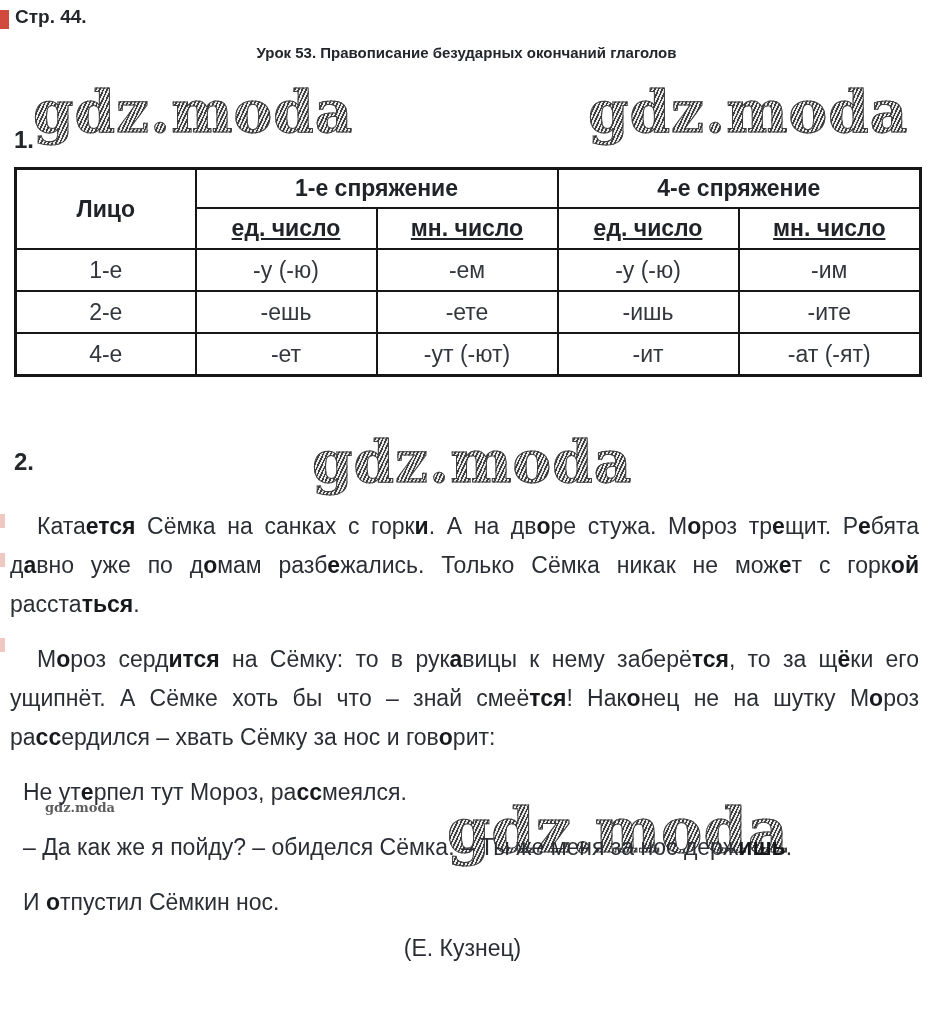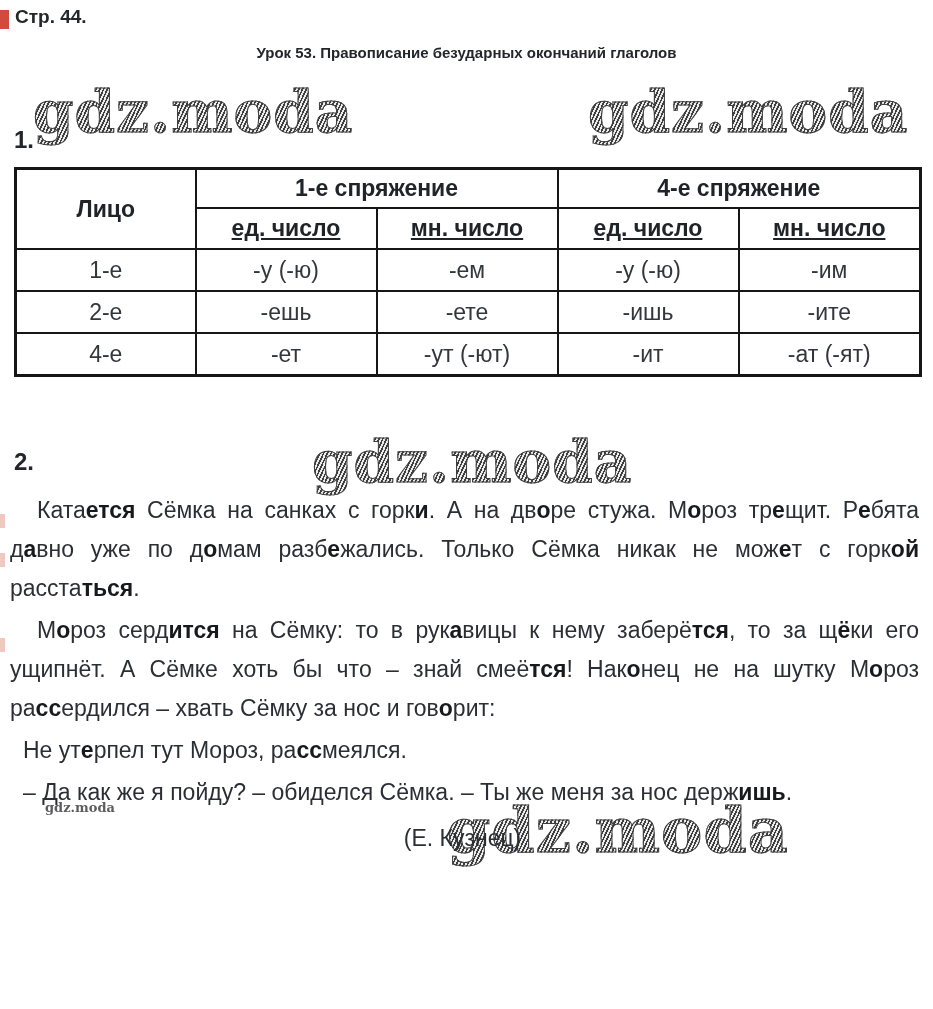--- a/index.html
+++ b/index.html
@@ -53,21 +53,21 @@
   }
   table.conj{border:3px solid #161616;}
   table.conj th{font-weight:bold;color:#202328;}
   tr.group-row th{height:37px;}
   tr.sub-row th{height:39px;text-decoration:underline;}
   tr.body-row td{height:40px;font-weight:normal;text-align:center;}
   .story{
     position:absolute;left:10px;top:491px;width:909px;
     font-size:23px;line-height:39px;color:#2b2e34;
   }
-  .story p{margin:0 0 3px 0;}
+  .story p{margin:16px 0 3px 0;}
   .story p.just{text-align:justify;text-indent:27px;}
   .story p.line{padding-left:13px;}
   .story .b{font-weight:bold;color:#17191d;}
   .signature{
     margin-top:7px;text-align:center;padding-right:4px;font-size:23px;color:#2b2e34;
   }
   .artifact{position:absolute;background:#d24a3e;}
   .art-1{left:0;top:10px;width:9px;height:19px;}
   .art-2{left:0;top:514px;width:5px;height:14px;background:#f0c8c2;}
   .art-3{left:0;top:553px;width:5px;height:14px;background:#f0c8c2;}
@@ -136,14 +136,15 @@
   </tbody>
 </table>
 
 <div class="ex-num ex-2">2.</div>
 
 <div class="story">
   <p class="just"><span>Ката</span><span class="b">ется</span><span> Сёмка на санках с горк</span><span class="b">и</span><span>. А на дв</span><span class="b">о</span><span>ре стужа. М</span><span class="b">о</span><span>роз тр</span><span class="b">е</span><span>щит. Р</span><span class="b">е</span><span>бята д</span><span class="b">а</span><span>вно уже по д</span><span class="b">о</span><span>мам разб</span><span class="b">е</span><span>жались. Только Сёмка никак не мож</span><span class="b">е</span><span>т с горк</span><span class="b">ой</span><span> расста</span><span class="b">ться</span><span>.</span></p>
   <p class="just"><span>М</span><span class="b">о</span><span>роз серд</span><span class="b">ится</span><span> на Сёмку: то в рук</span><span class="b">а</span><span>вицы к нему заберё</span><span class="b">тся</span><span>, то за щ</span><span class="b">ё</span><span>ки его ущипнёт. А Сёмке хоть бы что – знай смеё</span><span class="b">тся</span><span>! Нак</span><span class="b">о</span><span>нец не на шутку М</span><span class="b">о</span><span>роз ра</span><span class="b">сс</span><span>ердился – хвать Сёмку за нос и гов</span><span class="b">о</span><span>рит:</span></p>
   <p class="line"><span>Не ут</span><span class="b">е</span><span>рпел тут Мороз, ра</span><span class="b">сс</span><span>меялся.</span></p>
   <p class="line"><span>– Да как же я пойду? – обиделся Сёмка. – Ты же меня за нос держ</span><span class="b">ишь</span><span>.</span></p>
+  <p class="line"><span>И </span><span class="b">о</span><span>тпустил Сёмкин нос.</span></p>
   <div class="signature">(Е. Кузнец)</div>
 </div>
 
 </body></html>

